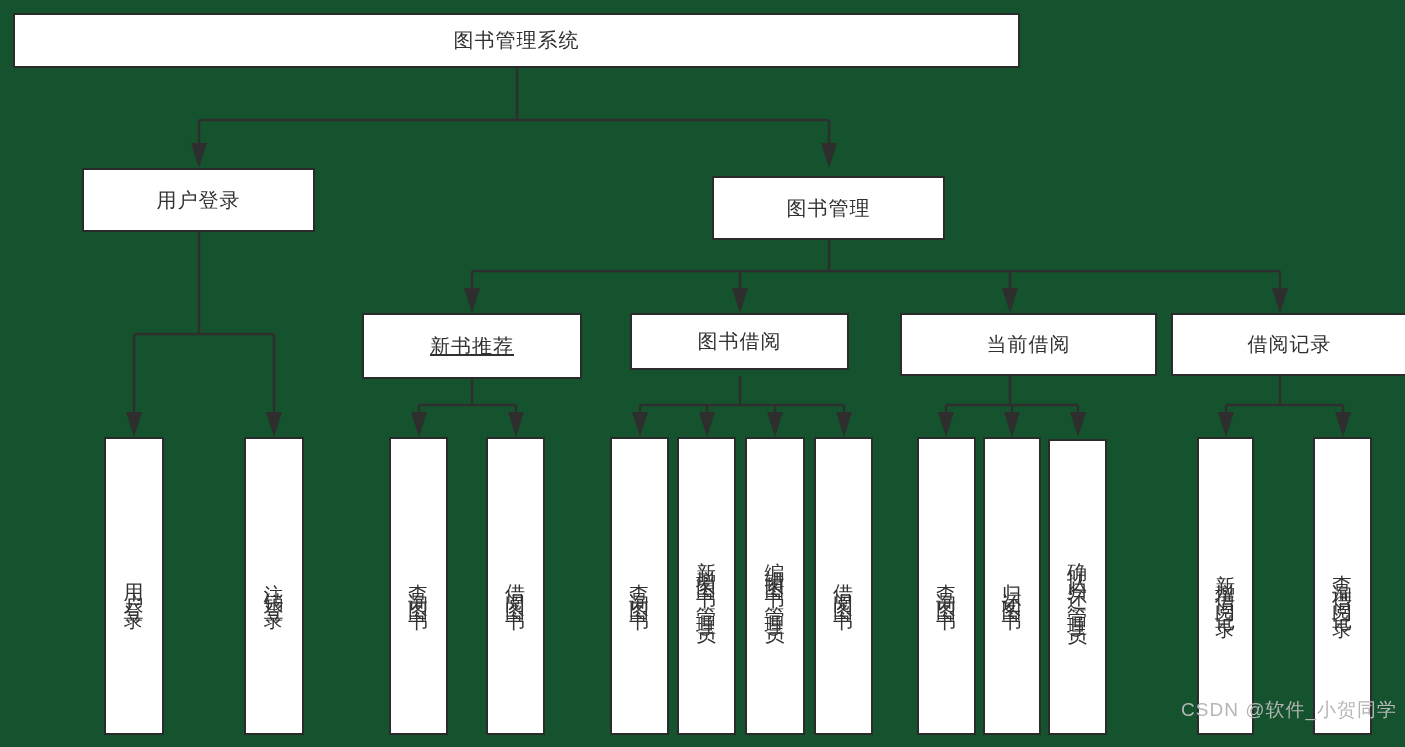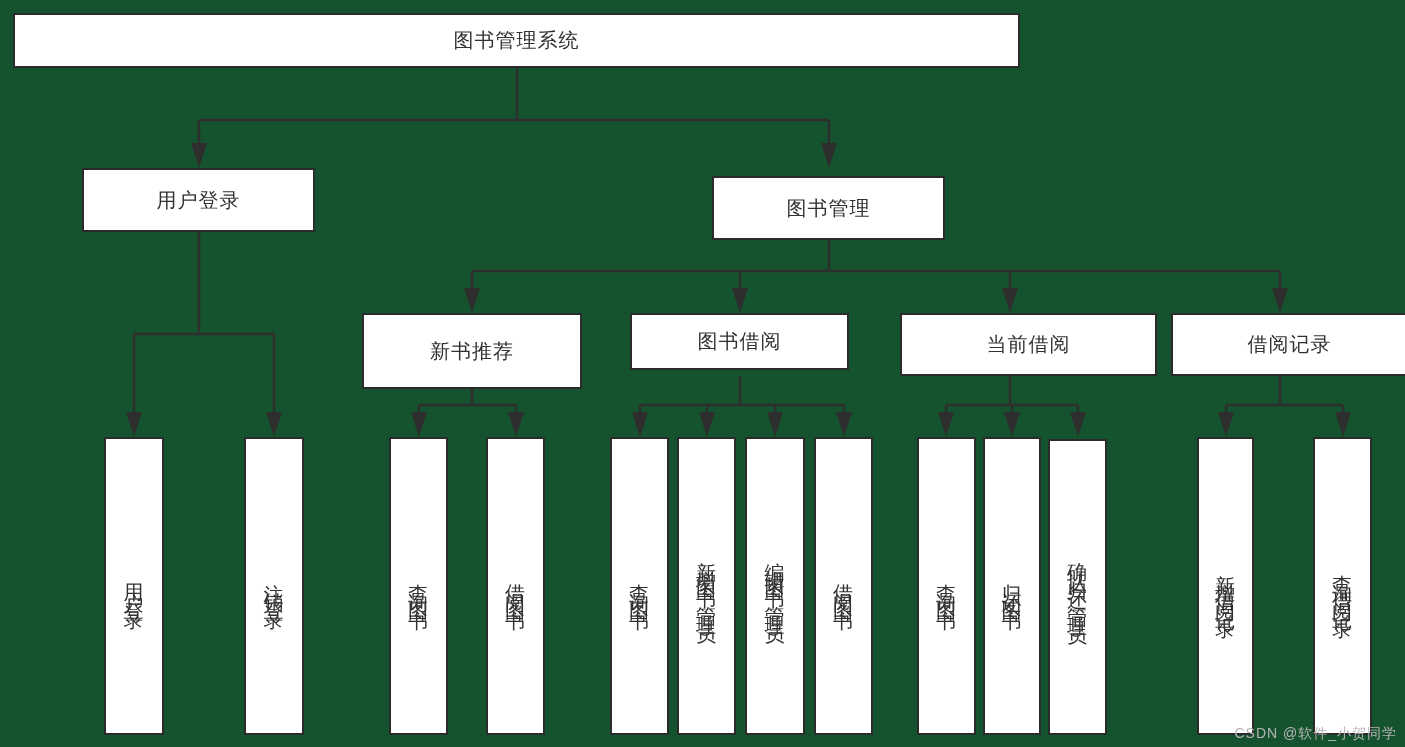--- a/index.html
+++ b/index.html
@@ -40,22 +40,22 @@
   .vnode .lbl {
     writing-mode: vertical-rl;
     text-orientation: mixed;
     font-size: 20px;
     line-height: 1;
     letter-spacing: 9px;
   }
   .watermark {
     position: absolute;
     right: 8px;
-    bottom: 4px;
-    font-size: 14px;
+    bottom: 24px;
+    font-size: 19px;
     letter-spacing: 1px;
     white-space: nowrap;
   }
 </style>
 </head>
 <body>
 
 <div class="canvas">
   <svg class="edges-svg" viewBox="0 0 1405 747" xmlns="http://www.w3.org/2000/svg">
       <path d="M 517 68 L 517 120 M 199 120 L 829 120 M 199 120 L 199 160 M 829 120 L 829 160 M 199 232 L 199 334 M 134 334 L 274 334 M 134 334 L 134 429 M 274 334 L 274 429 M 829 232 L 829 271 M 472 271 L 1280 271 M 472 271 L 472 305 M 740 271 L 740 305 M 1010 271 L 1010 305 M 1280 271 L 1280 305 M 472 376 L 472 405 M 419 405 L 516 405 M 419 405 L 419 429 M 516 405 L 516 429 M 740 376 L 740 405 M 640 405 L 844 405 M 640 405 L 640 429 M 707 405 L 707 429 M 775 405 L 775 429 M 844 405 L 844 429 M 1010 376 L 1010 405 M 946 405 L 1078 405 M 946 405 L 946 429 M 1012 405 L 1012 429 M 1078 405 L 1078 429 M 1280 376 L 1280 405 M 1226 405 L 1343 405 M 1226 405 L 1226 429 M 1343 405 L 1343 429 " stroke="#2e2e2e" stroke-width="2.5" fill="none"></path>
@@ -82,21 +82,21 @@
   <div>
       <div class="node hnode" style="left: 13px; top: 13px; width: 1007px; height: 55px; border-color: rgb(43, 43, 43);">
         <span class="lbl" style="color: rgb(49, 49, 49);">图书管理系统</span>
       </div>
       <div class="node hnode" style="left: 82px; top: 168px; width: 233px; height: 64px; border-color: rgb(43, 43, 43);">
         <span class="lbl" style="color: rgb(49, 49, 49);">用户登录</span>
       </div>
       <div class="node hnode" style="left: 712px; top: 168px; width: 233px; height: 64px; border-color: rgb(43, 43, 43); margin-top: 8px;">
         <span class="lbl" style="color: rgb(49, 49, 49);">图书管理</span>
       </div>
-      <div class="node hnode" style="left: 362px; top: 313px; width: 220px; height: 76px; border-color: rgb(43, 43, 43);">
+      <div class="node hnode" style="left: 362px; top: 313px; width: 220px; height: 66px; border-color: rgb(43, 43, 43); text-decoration: underline;">
         <span class="lbl" style="color: rgb(49, 49, 49);">新书推荐</span>
       </div>
       <div class="node hnode" style="left: 630px; top: 313px; width: 219px; height: 57px; border-color: rgb(43, 43, 43);">
         <span class="lbl" style="color: rgb(49, 49, 49);">图书借阅</span>
       </div>
       <div class="node hnode" style="left: 900px; top: 313px; width: 257px; height: 63px; border-color: rgb(43, 43, 43);">
         <span class="lbl" style="color: rgb(49, 49, 49);">当前借阅</span>
       </div>
       <div class="node hnode" style="left: 1171px; top: 313px; width: 237px; height: 63px; border-color: rgb(43, 43, 43);">
         <span class="lbl" style="color: rgb(49, 49, 49);">借阅记录</span>

